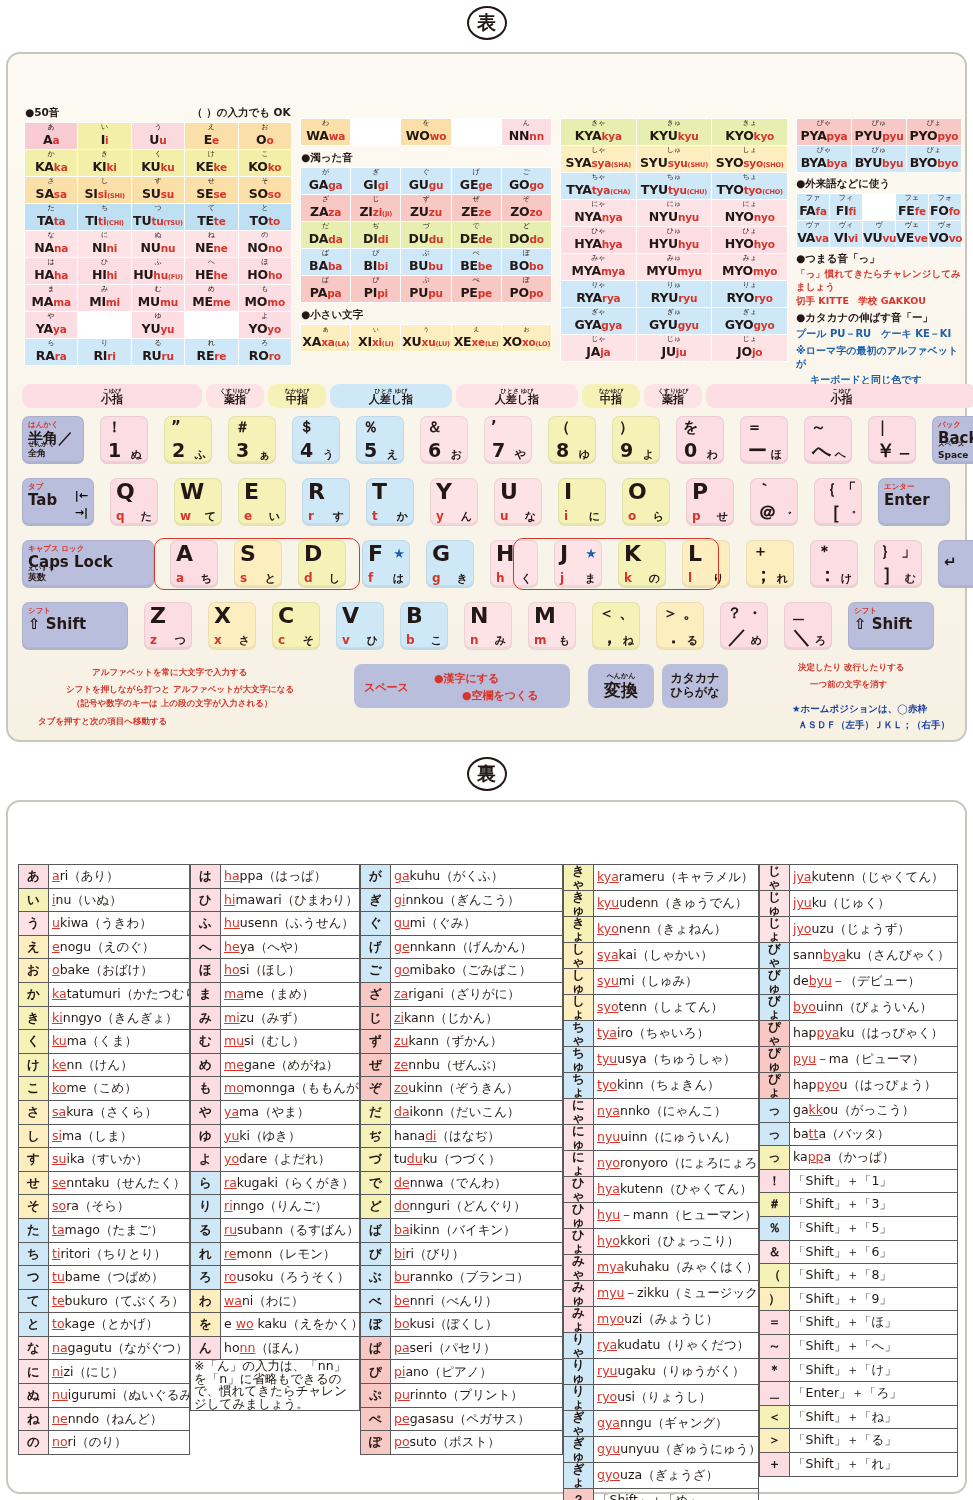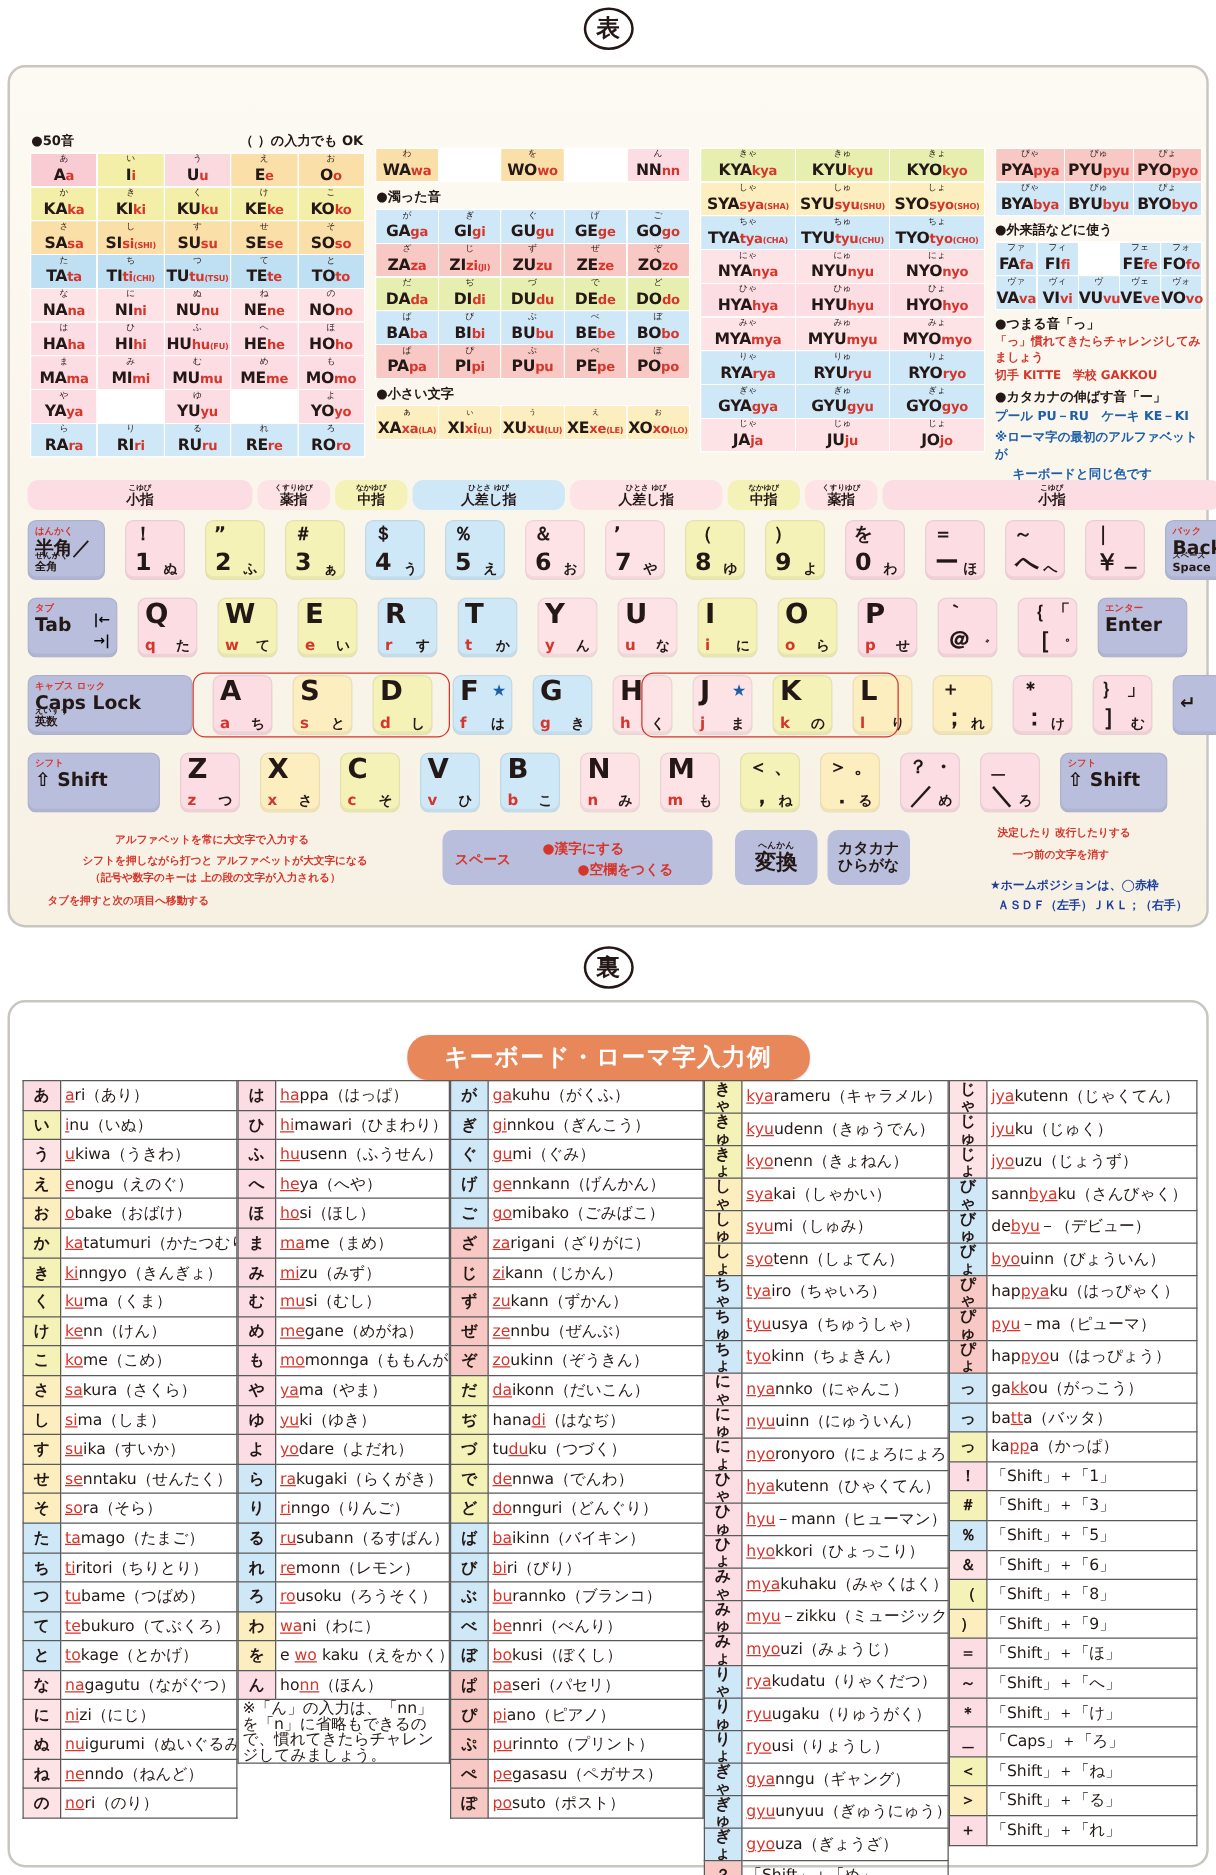--- a/index.html
+++ b/index.html
@@ -712,21 +712,20 @@
     <div class="annot" style="left:30px;top:662px;">タブを押すと次の項目へ移動する</div>
     <div class="annot" style="left:790px;top:608px;">決定したり 改行したりする</div>
     <div class="annot" style="left:802px;top:625px;">一つ前の文字を消す</div>
     <div class="annot-blue" style="left:784px;top:648px;">★ホームポジションは、◯赤枠</div>
     <div class="annot-blue" style="left:790px;top:664px;">ＡＳＤＦ（左手）ＪＫＬ；（右手）</div>
   </div>
 
   <div class="side-marker" id="marker-ura">裏</div>
 
   <div class="panel" id="back-panel">
-    <div class="title-pill" id="back-title">キーボード・ローマ字入力例</div>
 
     <div style="position:absolute;left:10px;top:62px;width:940px;display:flex;">
       <div style="width:172px;">
           <table class="words" id="w1">
             <tbody>
               <tr>
                 <td class="kcell c-lpink">あ</td>
                 <td class="wcell"><span class="rd">a</span>ri（あり）</td>
               </tr>
               <tr>
@@ -1215,21 +1214,21 @@
               <tr>
                 <td class="kcell c-lpink">～</td>
                 <td class="wcell">「Shift」＋「へ」</td>
               </tr>
               <tr>
                 <td class="kcell c-lpink">＊</td>
                 <td class="wcell">「Shift」＋「け」</td>
               </tr>
               <tr>
                 <td class="kcell c-lpink">＿</td>
-                <td class="wcell">「Caps」＋「ろ」</td>
+                <td class="wcell">「Enter」＋「ろ」</td>
               </tr>
               <tr>
                 <td class="kcell c-lyel">＜</td>
                 <td class="wcell">「Shift」＋「ね」</td>
               </tr>
               <tr>
                 <td class="kcell c-cream">＞</td>
                 <td class="wcell">「Shift」＋「る」</td>
               </tr>
               <tr>

